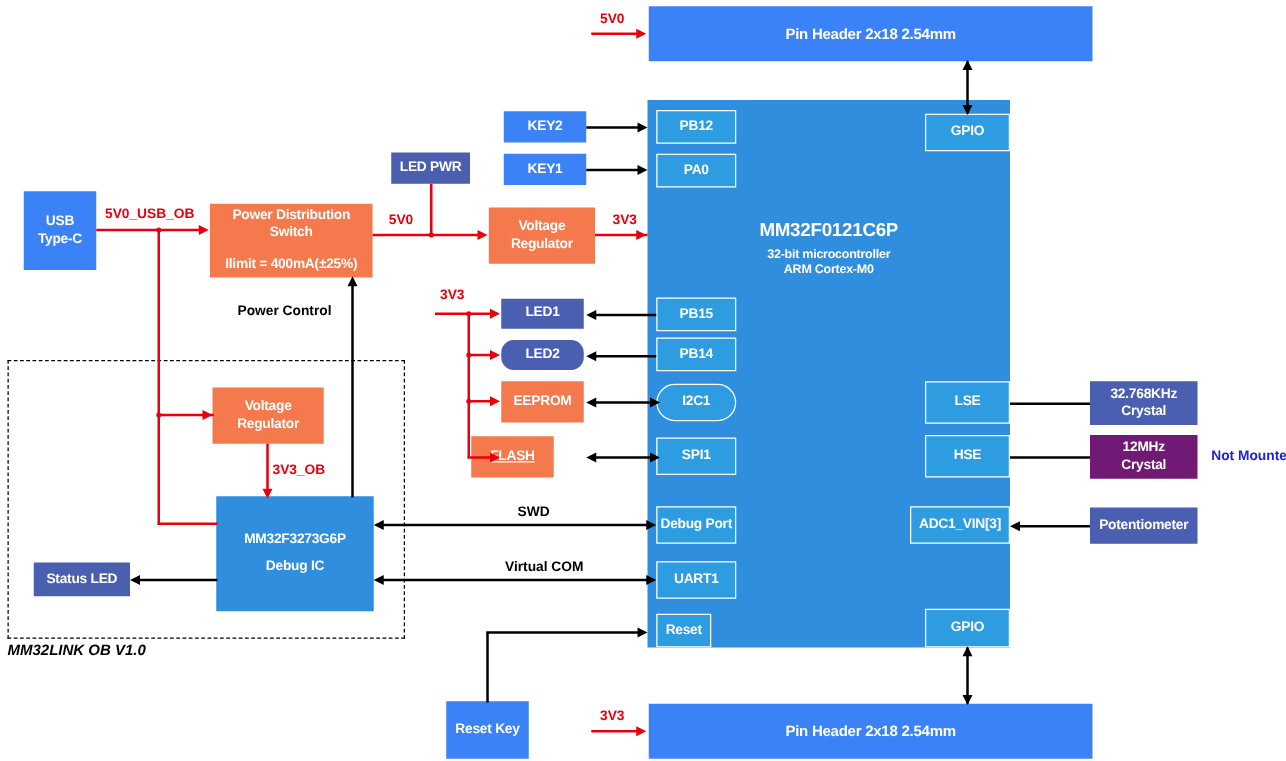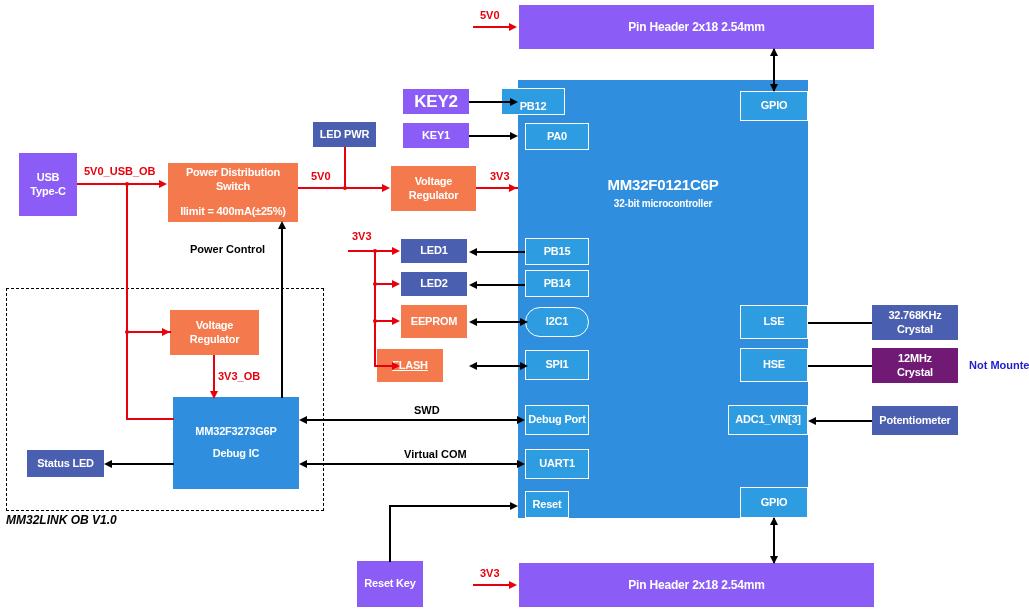--- a/index.html
+++ b/index.html
@@ -23,21 +23,21 @@
     display: flex;
     flex-direction: column;
     align-items: center;
     justify-content: center;
     text-align: center;
     color: #ffffff;
     font-weight: bold;
     line-height: 1.25;
     letter-spacing: -0.2px;
   }
-  .gray   { background: #8b5cf6; }
+  .gray   { background: #3b82f6; }
   .gray2  { background: #701a75; }
   .orange { background: #f4794c; }
   .blue   { background: #2f8ede; }
   .lblue  { background: #2e9ce0; border: 1px solid #ffffff; }
   .navy   { background: #4a5fb0; }
   .mcu    { background: #2f8ede; }
 
   .mcu-title { font-size: 15px; font-weight: bold; }
   .mcu-sub   { font-size: 10px; font-weight: bold; margin-top: 3px; }
 
@@ -95,24 +95,25 @@
 
 <div id="canvas">
 
   <div class="dashbox" style="left:6px; top:288px; width:318px; height:223px;"></div>
   <div class="lbl lbl-ital" style="left:6px; top:513px;">MM32LINK OB V1.0</div>
 
   <div class="blk mcu" style="left:518px; top:80px; width:290px; height:438px;">
     <div style="position:absolute; left:0; right:0; top:96px; text-align:center;">
       <div class="mcu-title">MM32F0121C6P</div>
       <div class="mcu-sub">32-bit microcontroller</div>
+      <div class="mcu-sub" style="margin-top:0;">ARM Cortex-M0</div>
     </div>
   </div>
 
-  <div class="blk lblue" style="left:501px; top:88px; width:64px; height:27px; font-size:11px;justify-content:flex-end;">
+  <div class="blk lblue" style="left:525px; top:88px; width:64px; height:27px; font-size:11px;">
     <span>PB12</span>
   </div>
   <div class="blk lblue" style="left:525px; top:123px; width:64px; height:27px; font-size:11px;">
     <span>PA0</span>
   </div>
   <div class="blk lblue" style="left:525px; top:238px; width:64px; height:27px; font-size:11px;">
     <span>PB15</span>
   </div>
   <div class="blk lblue" style="left:525px; top:270px; width:64px; height:27px; font-size:11px;">
     <span>PB14</span>
@@ -186,31 +187,31 @@
   </div>
 
   <div class="blk navy" style="left:27px; top:450px; width:77px; height:27px; font-size:11px;">
     <span>Status LED</span>
   </div>
 
   <div class="blk gray" style="left:357px; top:561px; width:66px; height:46px; font-size:11px;">
     <span>Reset Key</span>
   </div>
 
-  <div class="blk gray" style="left:403px; top:89px; width:66px; height:25px; font-size:17px;">
+  <div class="blk gray" style="left:403px; top:89px; width:66px; height:25px; font-size:11px;">
     <span>KEY2</span>
   </div>
   <div class="blk gray" style="left:403px; top:123px; width:66px; height:25px; font-size:11px;">
     <span>KEY1</span>
   </div>
 
   <div class="blk navy" style="left:401px; top:239px; width:66px; height:24px; font-size:11px;">
     <span>LED1</span>
   </div>
-  <div class="blk navy" style="left:401px; top:272px; width:66px; height:24px; font-size:11px;">
+  <div class="blk navy" style="left:401px; top:272px; width:66px; height:24px; font-size:11px;border-radius:10px;">
     <span>LED2</span>
   </div>
   <div class="blk orange" style="left:401px; top:305px; width:66px; height:33px; font-size:11px;">
     <span>EEPROM</span>
   </div>
   <div class="blk orange" style="left:377px; top:349px; width:66px; height:33px; font-size:11px;text-decoration:underline;">
     <span>FLASH</span>
   </div>
 
   <div class="blk navy" style="left:872px; top:305px; width:86px; height:35px; font-size:11px;">

